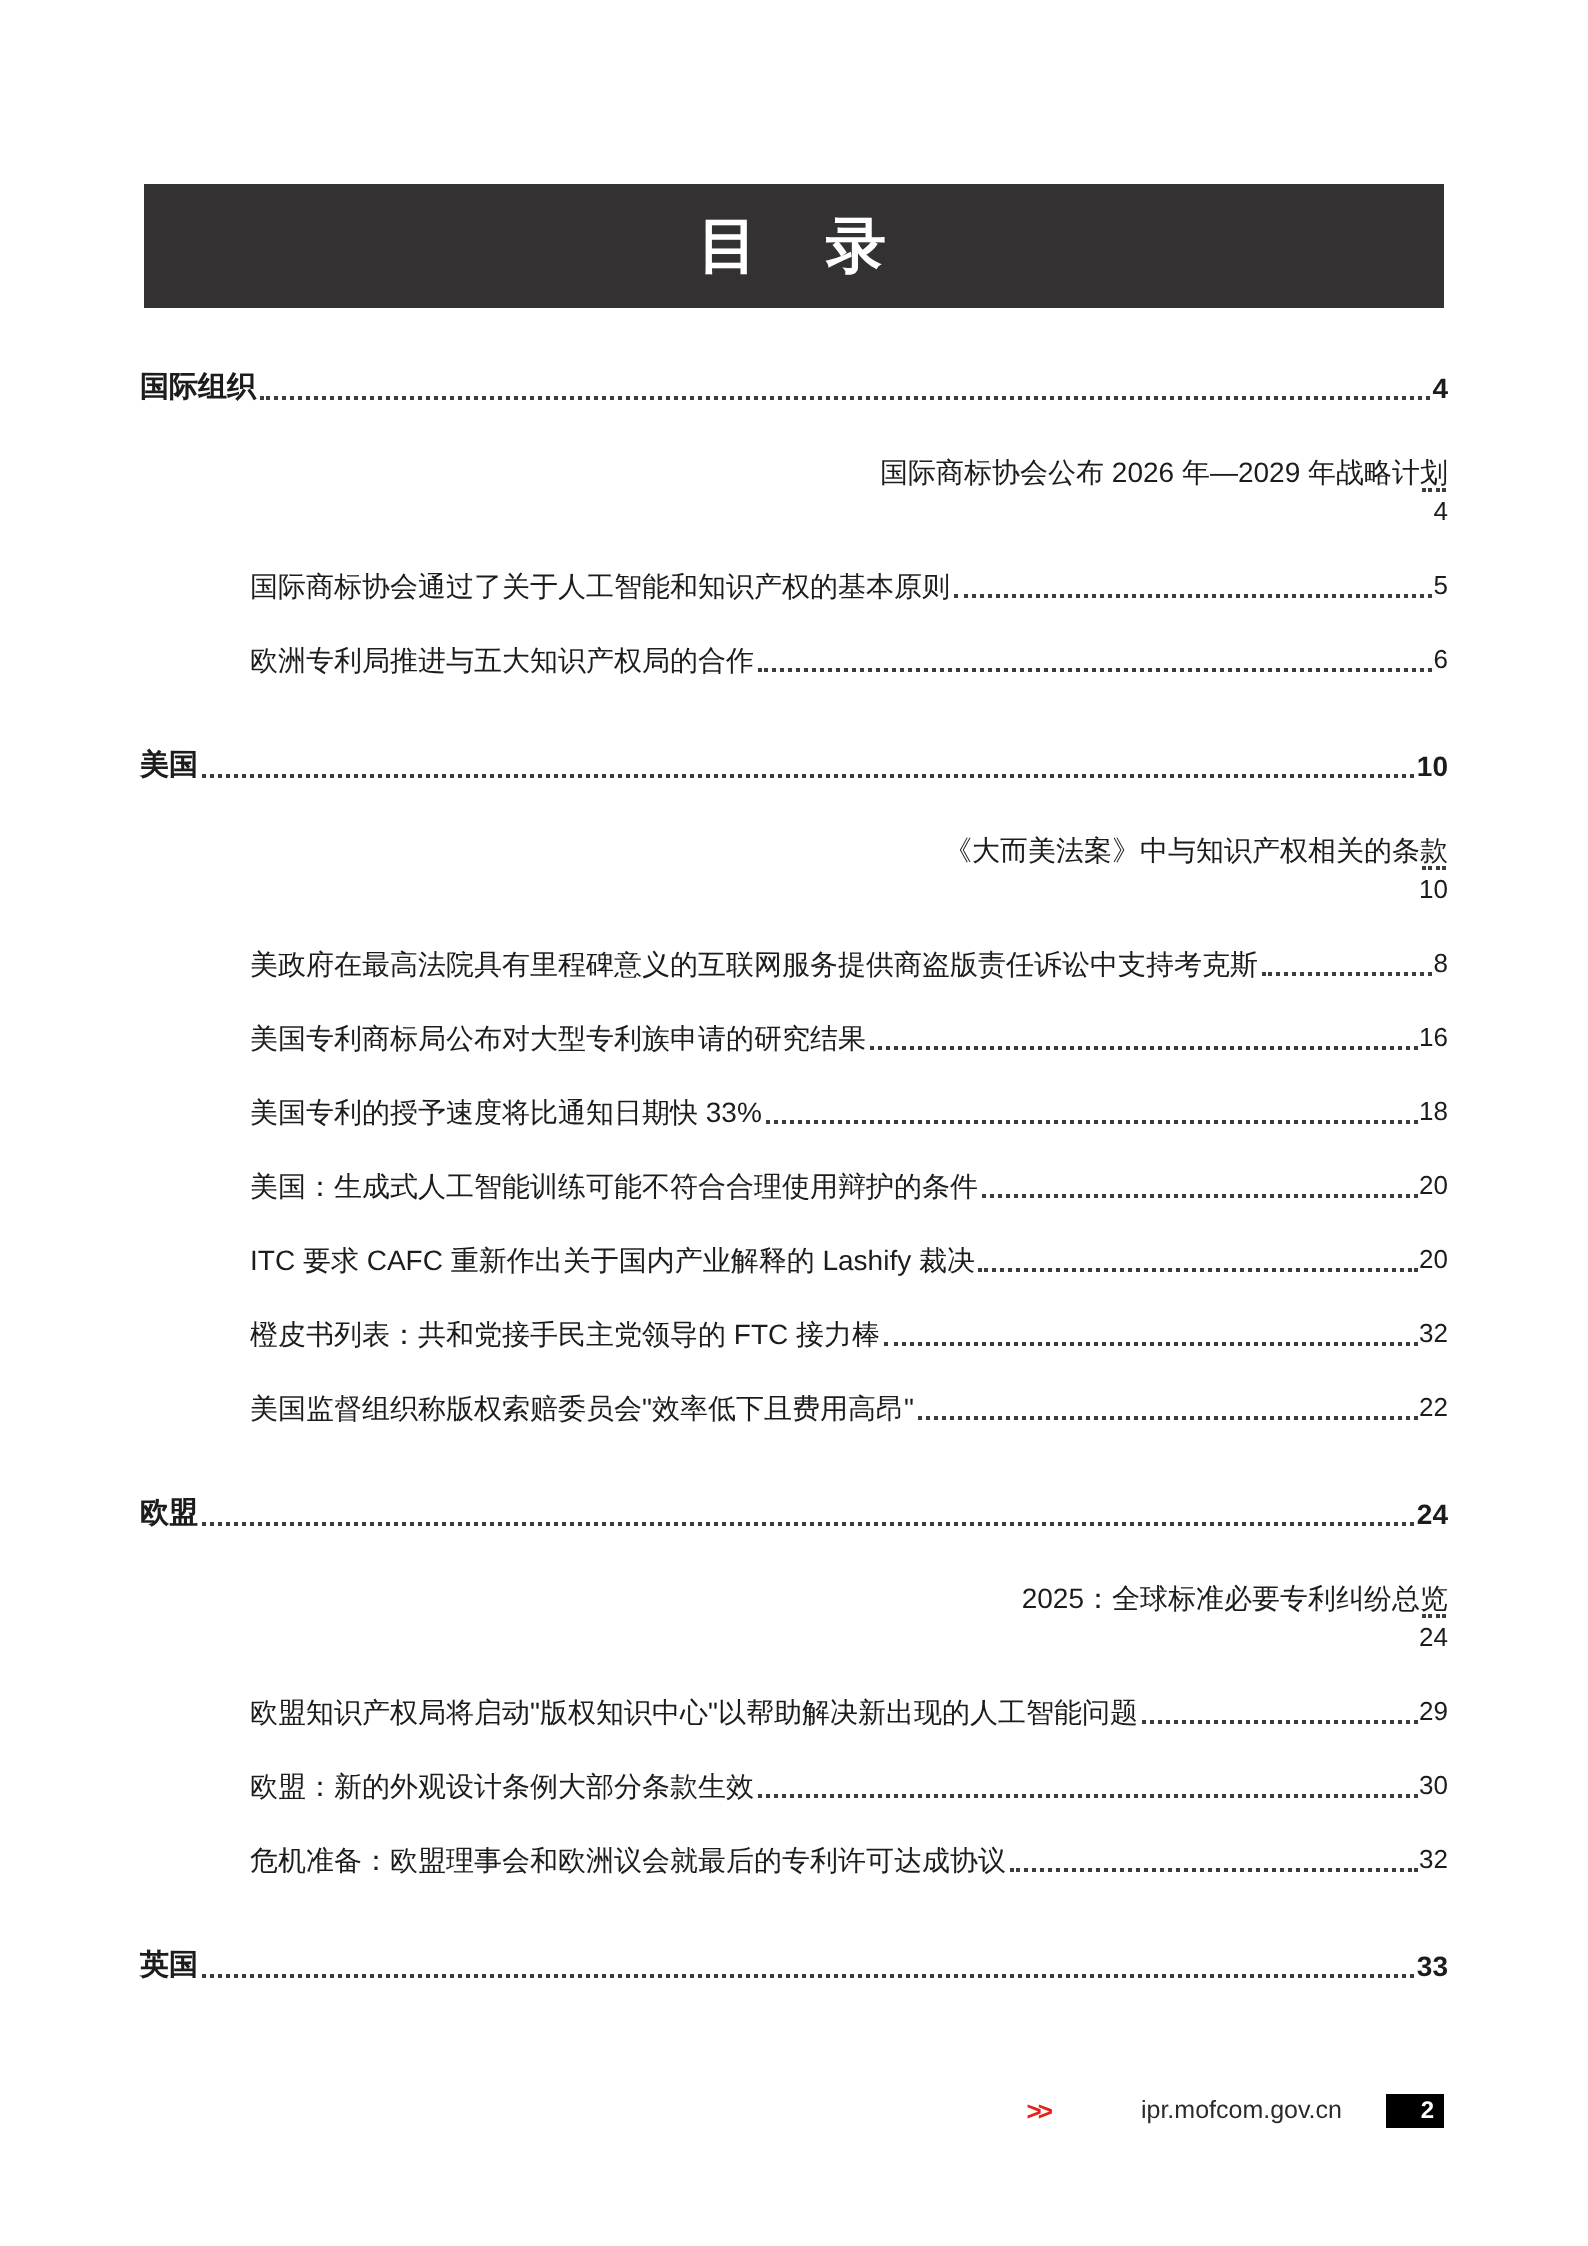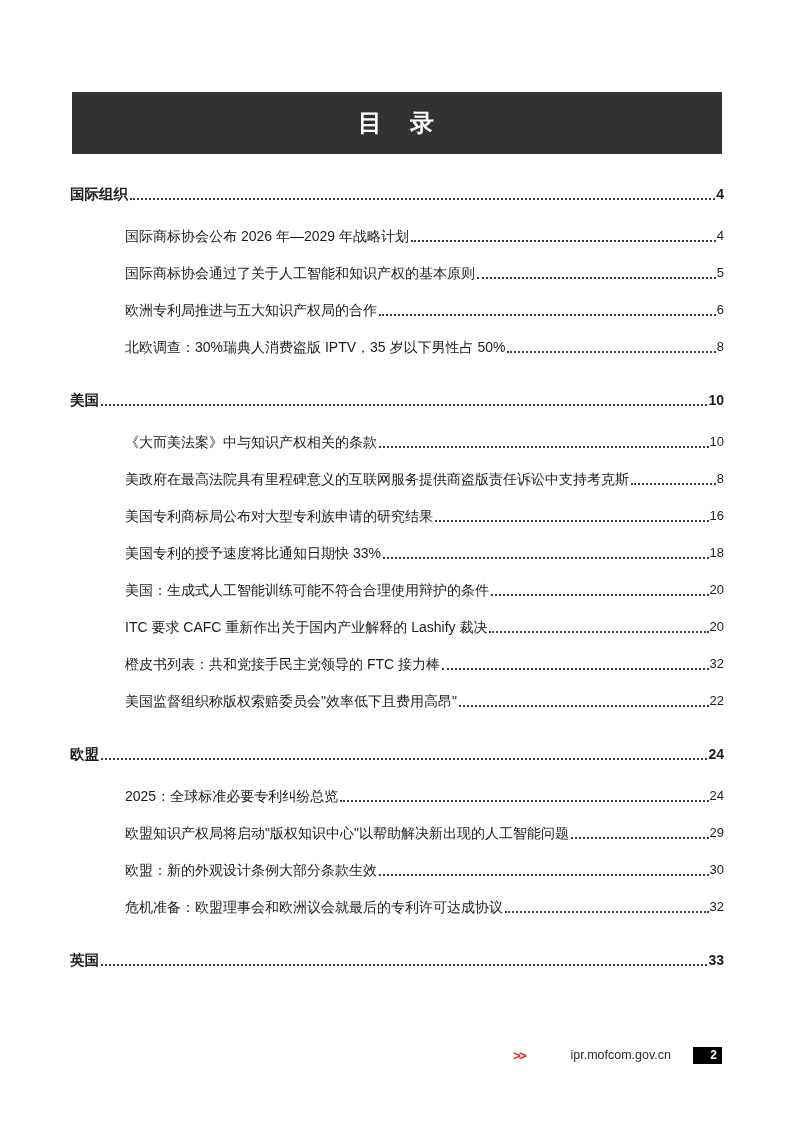--- a/index.html
+++ b/index.html
@@ -23,21 +23,21 @@
     top: 92px;
     width: 650px;
     height: 62px;
     background: #333132;
     display: flex;
     align-items: center;
     justify-content: center;
   }
   .header-bar .title {
     color: #ffffff;
-    font-size: 24px;
+    font-size: 30px;
     font-weight: bold;
     letter-spacing: 2px;
     white-space: pre;
   }
 
   
   .toc {
     position: absolute;
     left: 70px;
     right: 70px;
@@ -73,21 +73,21 @@
   }
   .section:first-child .section-row { margin-top: 0; }
   .section-row .pagenum { font-size: 14px; }
 
   .entry-row {
     font-size: 14px;
     font-weight: normal;
     padding-left: 55px;
     margin-top: 21px;
   }
-  .entry-row:nth-child(2) { margin-top: 26px; }
+  .entry-row:nth-child(2) { margin-top: 26px; flex-direction: column; }
   .entry-row .pagenum { font-size: 13px; }
 
   
   .footer {
     position: absolute;
     top: 1046px;
     right: 72px;
     height: 18px;
     display: flex;
     align-items: center;
@@ -144,25 +144,20 @@
         <div class="row entry-row">
           <span class="title">国际商标协会通过了关于人工智能和知识产权的基本原则</span>
           <span class="leader"></span>
           <span class="pagenum">5</span>
         </div>
         <div class="row entry-row">
           <span class="title">欧洲专利局推进与五大知识产权局的合作</span>
           <span class="leader"></span>
           <span class="pagenum">6</span>
         </div>
-        <div class="row entry-row">
-          <span class="title">北欧调查：30%瑞典人消费盗版 IPTV，35 岁以下男性占 50%</span>
-          <span class="leader"></span>
-          <span class="pagenum">8</span>
-        </div>
       </div>
       <div class="section">
         <div class="row section-row">
           <span class="title">美国</span>
           <span class="leader"></span>
           <span class="pagenum">10</span>
         </div>
         <div class="row entry-row">
           <span class="title">《大而美法案》中与知识产权相关的条款</span>
           <span class="leader"></span>

